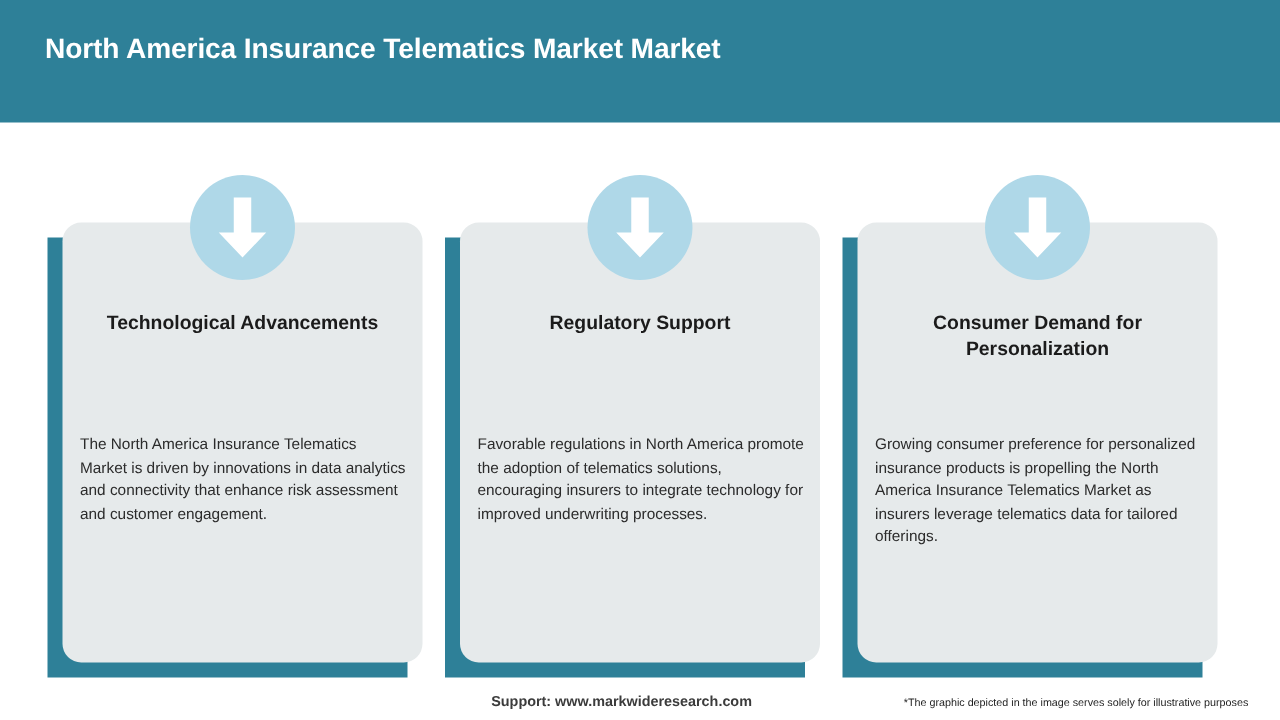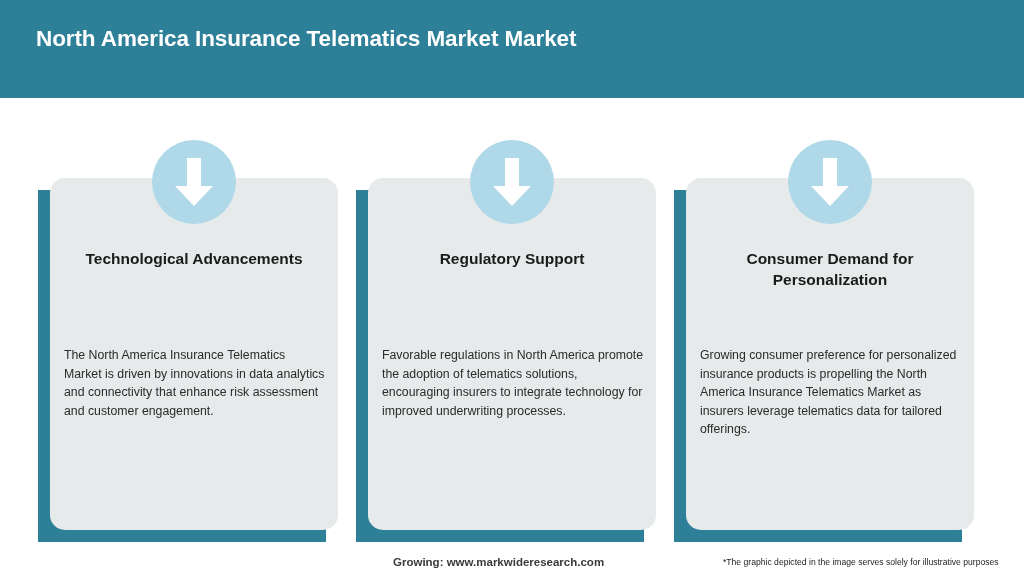--- a/index.html
+++ b/index.html
@@ -208,14 +208,14 @@
           <path d="M16 2 L30 2 L30 30 L42 30 L23 50 L4 30 L16 30 Z" fill="#FFFFFF"></path>
         </svg>
       </div>
       <div class="card-title">Consumer Demand for Personalization</div>
       <div class="card-text">Growing consumer preference for personalized insurance products is propelling the North America Insurance Telematics Market as insurers leverage telematics data for tailored offerings.</div>
     </div>
   </div>
 
 </div>
 
-<div class="footer-source">Growing: www.markwideresearch.com</div>
+<div class="footer-source">Support: www.markwideresearch.com</div>
 <div class="footer-note">*The graphic depicted in the image serves solely for illustrative purposes</div>
 
 </body></html>

